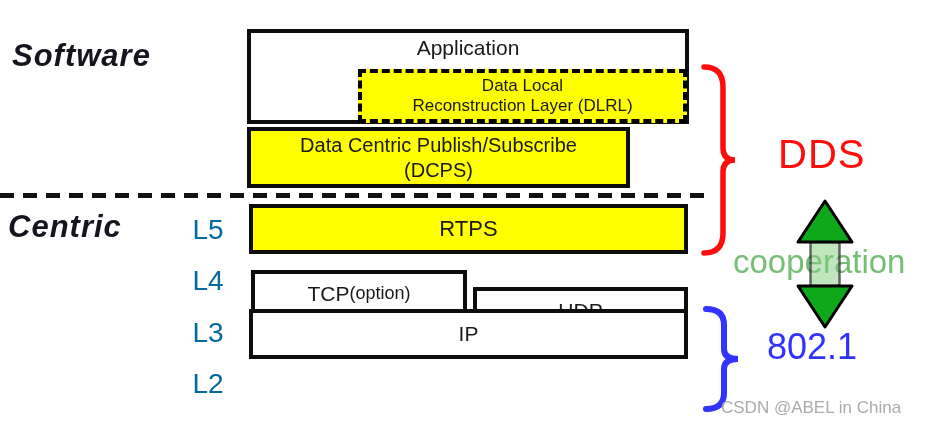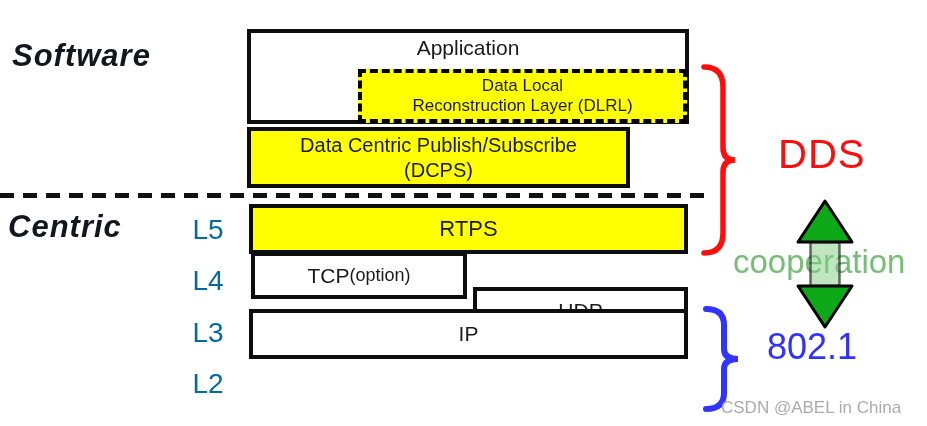--- a/index.html
+++ b/index.html
@@ -33,21 +33,21 @@
 
   #dashed-line {
     position:absolute; left:0; top:193px; width:706px; height:5px;
     background:repeating-linear-gradient(90deg,#111 0 14px,transparent 14px 23px);
   }
 
   #app-box  { left:247px; top:29px;  width:442px; height:95px; align-items:flex-start; font-size:21px; padding-top:3px; }
   #dlrl-box { left:358px; top:69px;  width:329px; height:54px; border:4px dashed #000; font-size:17px; line-height:20px; z-index:2; }
   #dcps-box { left:247px; top:127px; width:383px; height:61px; font-size:20px; line-height:25px; }
   #rtps-box { left:249px; top:204px; width:439px; height:50px; font-size:22px;align-items:center; }
-  #tcp-box  { left:251px; top:252px; width:216px; height:47px; font-size:21px; }
+  #tcp-box  { left:251px; top:270px; width:216px; height:47px; font-size:21px; }
   #udp-box  { left:473px; top:258px; width:215px; height:47px; font-size:21px;margin-top:29px; }
   #ip-box   { left:249px; top:309px; width:439px; height:50px; font-size:21px; }
   #eth-box  { left:249px; top:361px; width:439px; height:49px; font-size:21px; }
 
   .opt-small { font-size:18px; }
 
   .brace { position:absolute; }
   #dds-brace  { left:696px; top:63px;  width:42px; height:194px; }
   #ieee-brace { left:698px; top:305px; width:46px; height:108px; }
 

